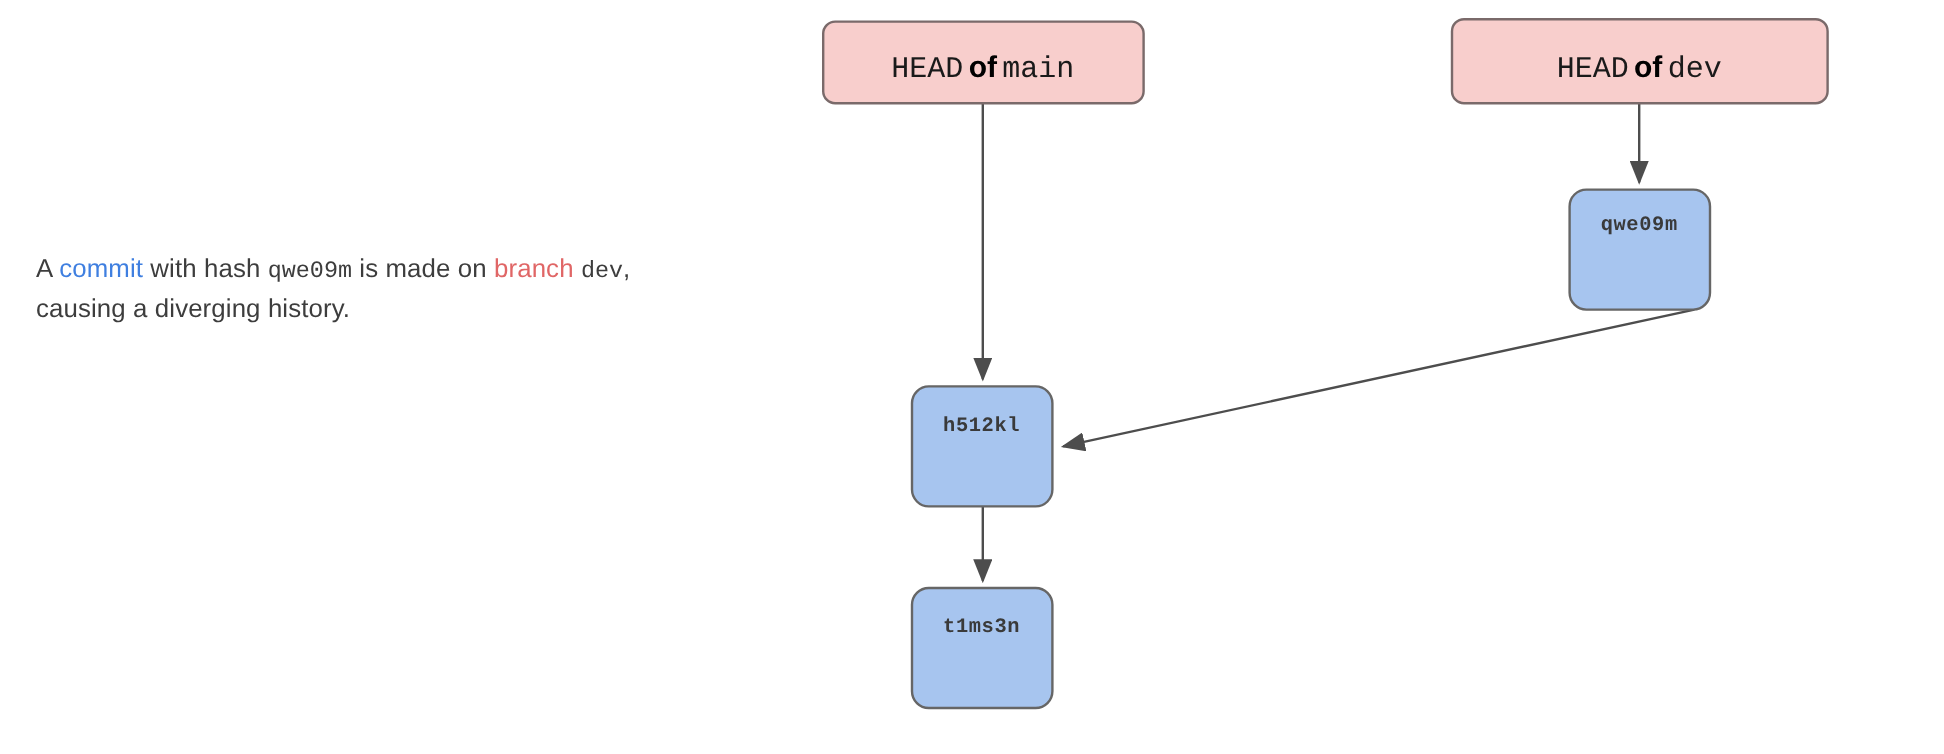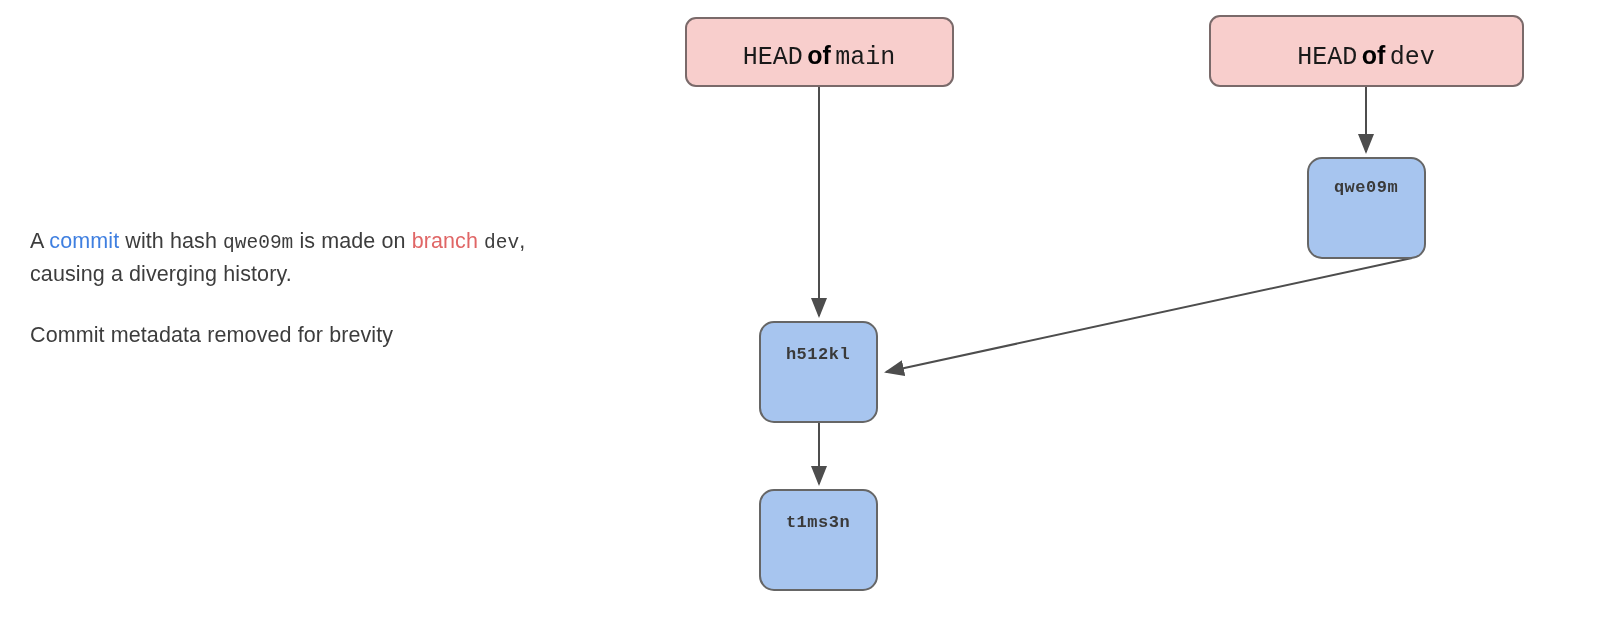--- a/index.html
+++ b/index.html
@@ -21,21 +21,20 @@
     width: 1620px;
     height: 628px;
   }
 
   
   .text-block {
     position: absolute;
     left: 30px;
     top: 209px;
     width: 560px;
-    margin-top: 17px;
   }
   .para {
     font-family: "Liberation Sans", sans-serif;
     font-size: 21.5px;
     line-height: 31px;
     color: #3d3d3d;
     margin: 0;
     letter-spacing: 0.1px;
   }
   .para + .para {
@@ -79,21 +78,20 @@
   }
 </style>
 </head>
 <body>
 
 <div id="canvas">
 
   <div class="text-block">
     <p class="para"><span>A </span><span class="kw-commit">commit</span><span> with hash </span><span class="mono">qwe09m</span><span> is made on </span><span class="kw-branch">branch</span><span> </span><span class="mono">dev</span><span>, causing a diverging history.</span></p>
 
-    <p class="para">Commit metadata removed for brevity</p>
   </div>
 
   <svg id="diagram" viewBox="0 0 1620 628">
     <defs>
       <marker id="arrowhead" markerWidth="10" markerHeight="8" refX="9" refY="4" orient="auto" markerUnits="strokeWidth">
         <path d="M0,0 L10,4 L0,8 z" fill="#4d4d4d"></path>
       </marker>
     </defs>
 
     <g>

